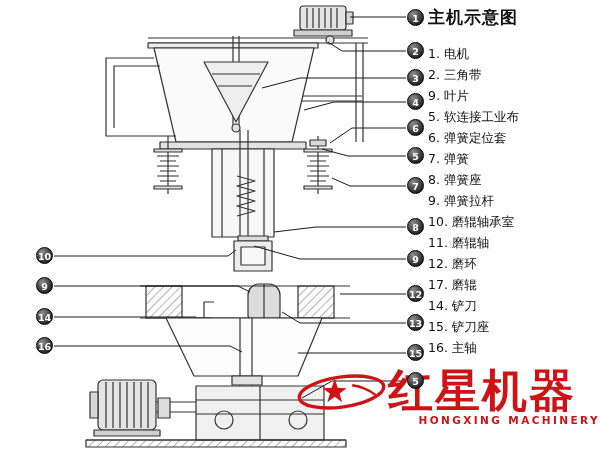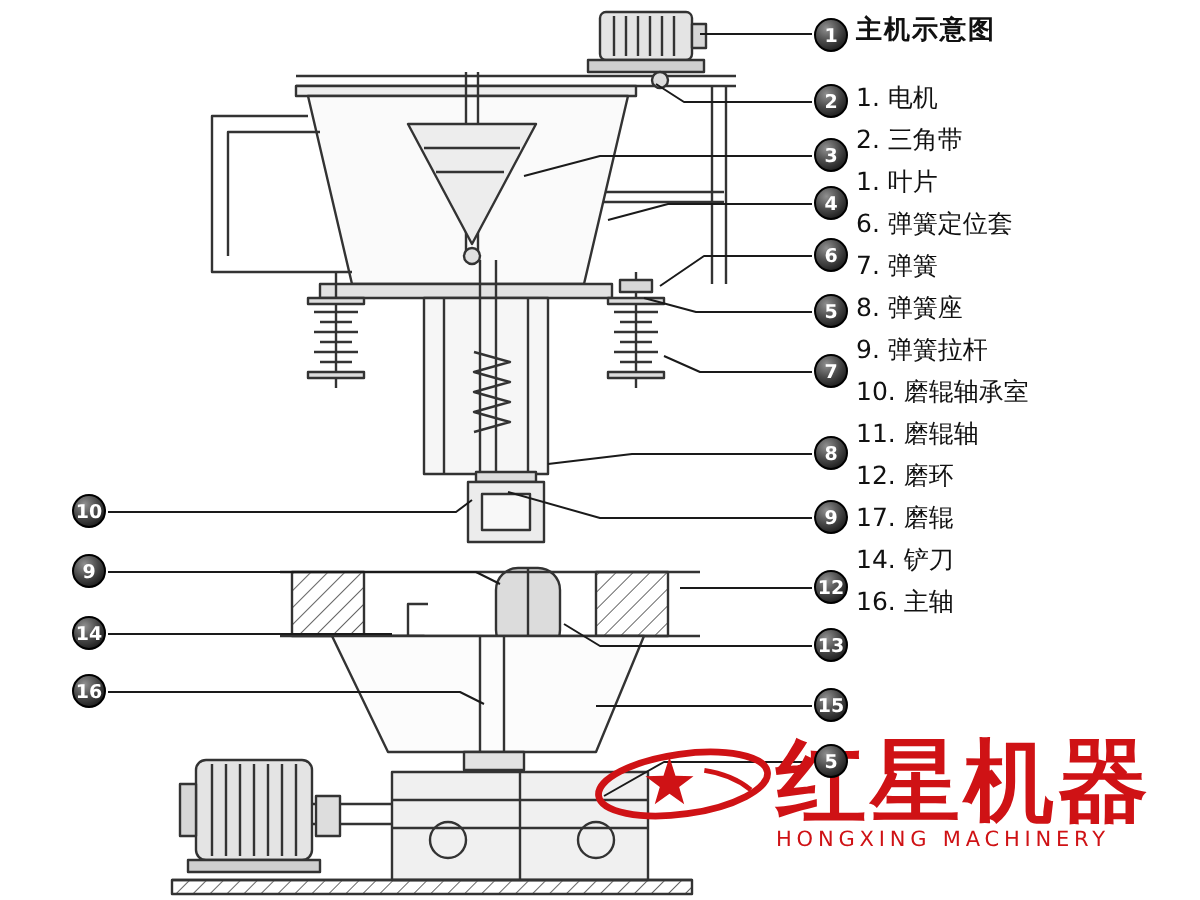--- a/index.html
+++ b/index.html
@@ -10,28 +10,28 @@
   .drawing{position:absolute;left:0;top:0;z-index:1;}
   
   .co{
     position:absolute;width:17px;height:17px;border-radius:50%;
     background:radial-gradient(circle at 35% 28%, #909090 0%, #4a4a4a 45%, #0c0c0c 95%);
     border:1px solid #000;color:#fff;font-size:9.5px;font-weight:bold;
     line-height:17px;text-align:center;z-index:6;box-sizing:border-box;
   }
   
   .legend{position:absolute;left:428px;top:6px;z-index:2;}
-  .legend-title{font-size:13px;font-weight:bold;letter-spacing:1px;margin-bottom:14px;white-space:nowrap;}
+  .legend-title{font-size:17px;font-weight:bold;letter-spacing:1px;margin-bottom:14px;white-space:nowrap;}
   .legend .li{font-size:12.5px;font-weight:normal;line-height:21px;white-space:nowrap;}
   
   .watermark{position:absolute;left:296px;top:370px;width:304px;display:flex;align-items:flex-start;z-index:5;}
   .wm-logo{width:92px;height:42px;flex:none;margin-top:1px;}
   .wm-text{flex:1;}
   .wm-cn{font-size:45px;line-height:0.92;font-weight:bold;color:#cf1215;letter-spacing:2px;white-space:nowrap;}
-  .wm-en{font-size:10.5px;font-weight:normal;color:#cf1215;letter-spacing:2.4px;margin-top:3px;white-space:nowrap;}
+  .wm-en{font-size:10.5px;font-weight:bold;color:#cf1215;letter-spacing:2.4px;margin-top:3px;white-space:nowrap;text-align:right;}
 </style>
 </head>
 <body>
 
 <div class="stage">
 
   <svg class="drawing" width="600" height="450" viewBox="0 0 600 450">
     <defs>
       <pattern id="hatch" patternUnits="userSpaceOnUse" width="6" height="6" patternTransform="rotate(45)">
         <line x1="0" y1="0" x2="0" y2="6" stroke="#666" stroke-width="1"></line>
@@ -162,30 +162,32 @@
   <div class="co" style="left:36px;top:247px">10</div>
   <div class="co" style="left:36px;top:277px">9</div>
   <div class="co" style="left:36px;top:308px">14</div>
   <div class="co" style="left:36px;top:337px">16</div>
 
   <div class="legend">
     <div class="legend-title">主机示意图</div>
     <div class="legend-items">
       <div class="li">1. 电机</div>
       <div class="li">2. 三角带</div>
-      <div class="li">1. 叶片</div>
+      <div class="li">9. 叶片</div>
+      <div class="li">5. 软连接工业布</div>
       <div class="li">6. 弹簧定位套</div>
       <div class="li">7. 弹簧</div>
       <div class="li">8. 弹簧座</div>
       <div class="li">9. 弹簧拉杆</div>
       <div class="li">10. 磨辊轴承室</div>
       <div class="li">11. 磨辊轴</div>
       <div class="li">12. 磨环</div>
       <div class="li">17. 磨辊</div>
       <div class="li">14. 铲刀</div>
+      <div class="li">15. 铲刀座</div>
       <div class="li">16. 主轴</div>
     </div>
   </div>
 
   <div class="watermark">
     <svg class="wm-logo" viewBox="0 0 95 42">
       <ellipse cx="47" cy="21" rx="44" ry="15.5" fill="none" stroke="#cf1215" stroke-width="3.5" transform="rotate(-8 47 21)"></ellipse>
       <polygon fill="#cf1215" points="40,7 43.1,16.7 52.4,17 45,22.6 47.6,31.5 40,26 32.4,31.5 35,22.6 27.6,17 36.9,16.7"></polygon>
       <path d="M58 14 Q72 16 82 24" fill="none" stroke="#cf1215" stroke-width="2.5"></path>
     </svg>

